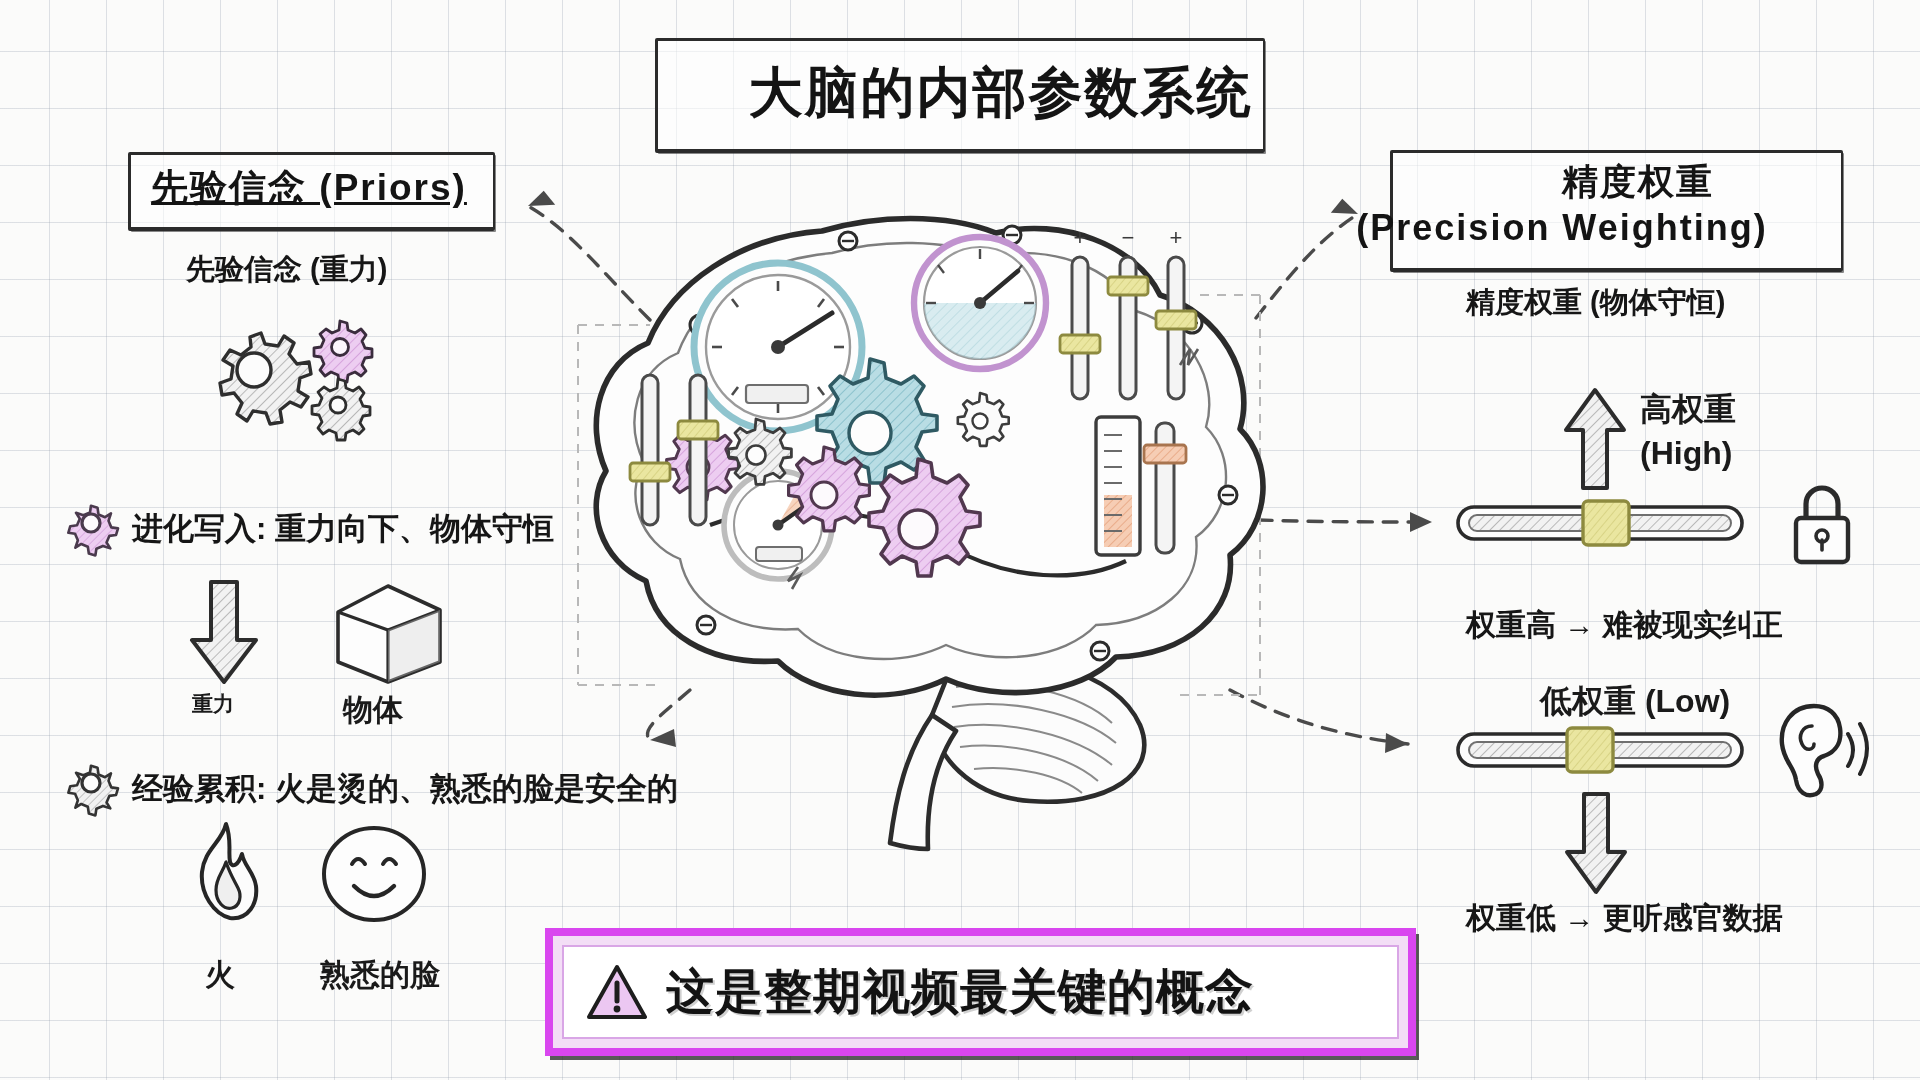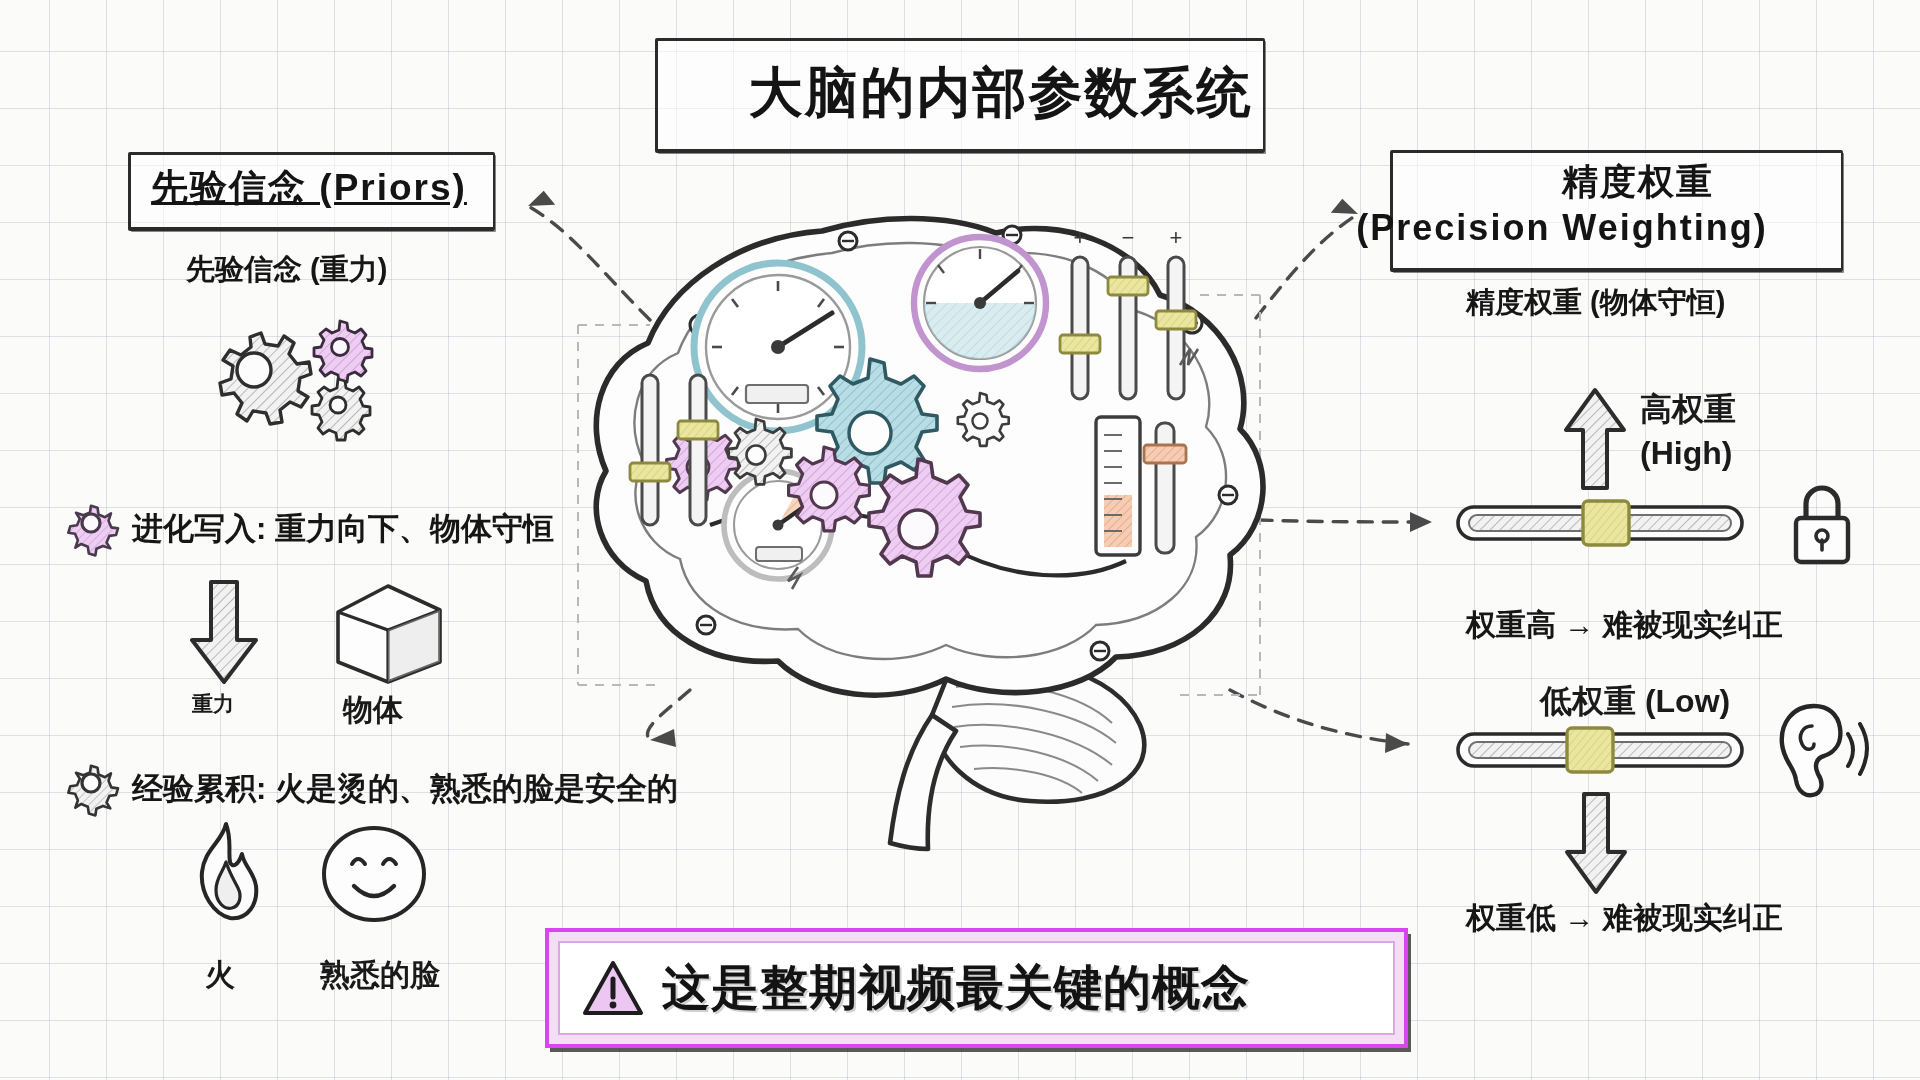--- a/index.html
+++ b/index.html
@@ -31,21 +31,21 @@
     font-weight:bold;color:#141414;letter-spacing:2px;
     white-space:nowrap;text-align:center;
   }
 
   
   .cn{color:#161616;font-weight:bold;white-space:nowrap;}
   .lbl{font-weight:bold;color:#1a1a1a;white-space:nowrap;}
 
   
   .banner-outer{
-    position:absolute;border:4px solid #d946ef;background:#f3def6;
+    position:absolute;border:8px solid #d946ef;background:#f3def6;
     box-shadow:4px 5px 0 -1px rgba(35,35,35,.75);
   }
   .banner-inner{
     position:absolute;inset:9px;background:#ffffff;border:2px solid #d9a6e6;
     display:flex;align-items:center;gap:18px;padding-left:22px;
   }
   .banner-text{
     font-size:48px;font-weight:bold;color:#131313;letter-spacing:1px;
     text-shadow:2px 2px 0 rgba(170,170,170,.55);white-space:nowrap;
   }
@@ -188,21 +188,21 @@
     <path d="M46 6 C24 6 12 24 14 44 C16 62 26 66 28 80 C30 92 38 98 48 94 C56 90 54 80 50 74 C46 66 48 58 56 56 C68 52 74 42 72 28 C70 14 60 6 46 6 Z" fill="#fdfdfd" stroke="#262626" stroke-width="4.4" stroke-linejoin="round"></path>
     <path d="M44 26 C34 26 30 36 34 44 C38 52 46 50 46 44" fill="none" stroke="#262626" stroke-width="3.6" stroke-linecap="round"></path>
     <path d="M80 34 q10 16 0 32" fill="none" stroke="#262626" stroke-width="4" stroke-linecap="round"></path>
     <path d="M92 24 q14 24 0 50" fill="none" stroke="#262626" stroke-width="4" stroke-linecap="round"></path>
   </svg>
 
   <svg class="abs" style="left:1563px;top:790px;" width="66" height="106" viewBox="0 0 66 106">
     <path d="M21 4 L45 4 L45 62 L62 62 L33 102 L4 62 L21 62 Z" fill="url(#hatchGray)" stroke="#2c2c2c" stroke-width="4" stroke-linejoin="round"></path>
   </svg>
 
-  <div class="abs cn" style="left:1466px;top:898px;font-size:30px;">权重低 → 难被现实纠正</div>
+  <div class="abs cn" style="left:1466px;top:898px;font-size:30px;">权重低 → 更听感官数据</div>
 
   <svg class="abs" style="left:0;top:0;" width="1920" height="1080" viewBox="0 0 1920 1080">
     <g fill="none" stroke="#4a4a4a" stroke-width="3.4" stroke-dasharray="14 11" stroke-linecap="round">
       <path d="M650 320 C600 270 570 230 528 206"></path>
       <path d="M1256 318 C1292 272 1320 238 1358 214"></path>
       <path d="M690 690 C660 716 640 730 650 740"></path>
       <path d="M1230 690 C1286 720 1340 736 1408 744"></path>
       <path d="M1258 520 C1320 522 1382 522 1432 522"></path>
     </g>
     <g fill="#4a4a4a">

